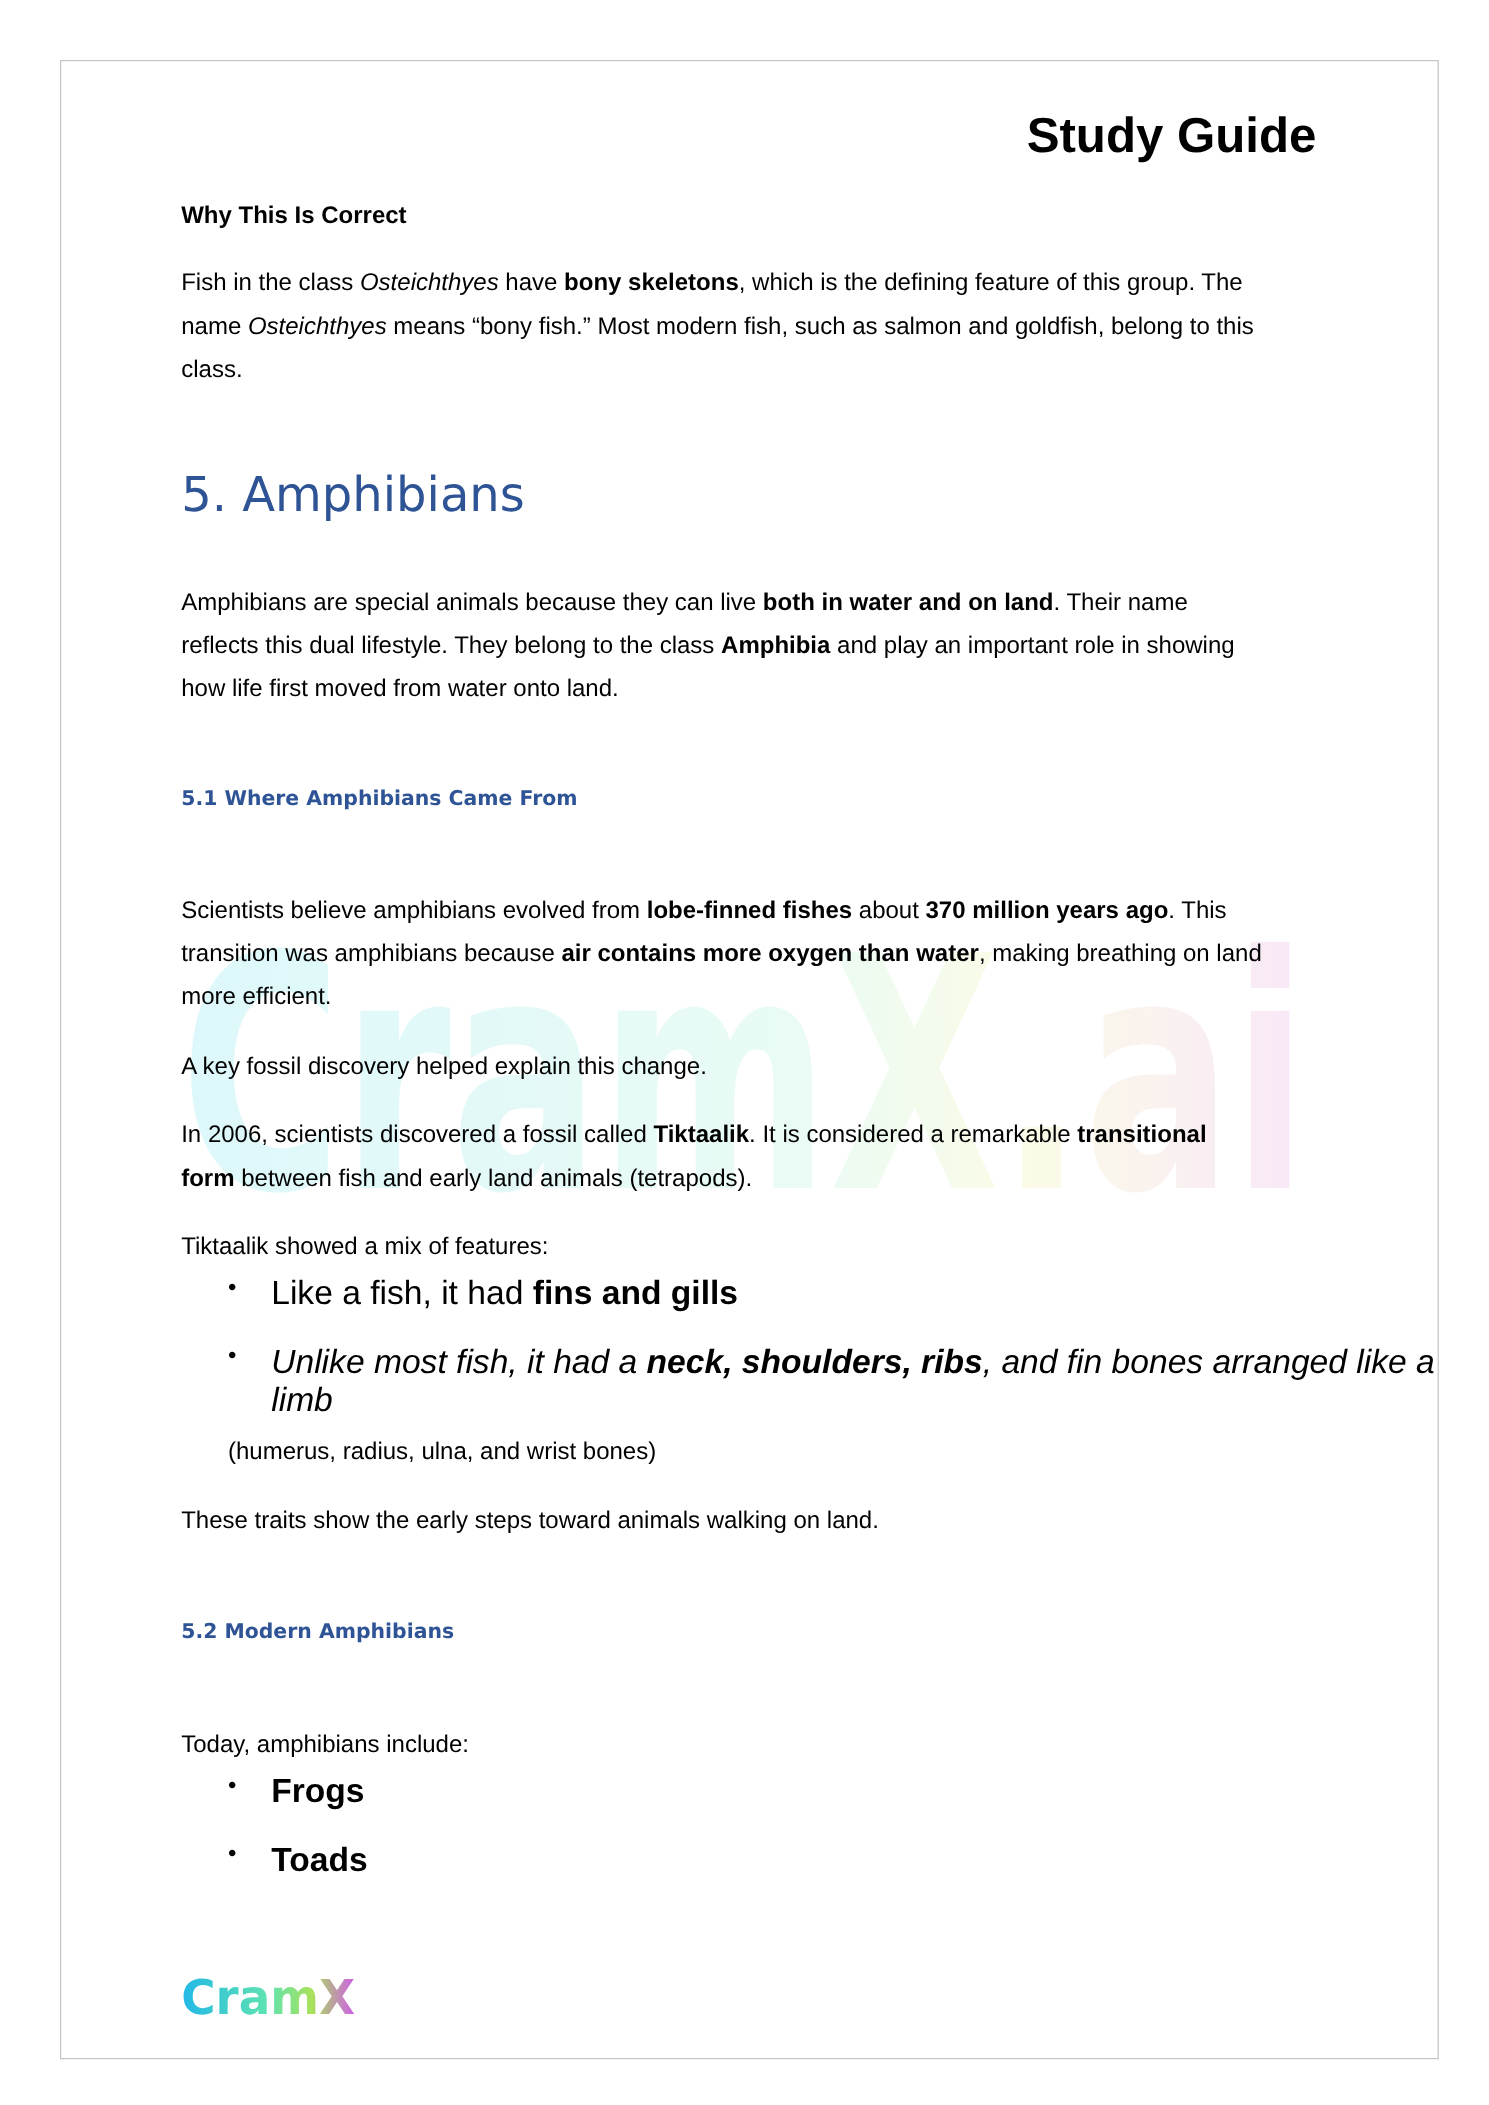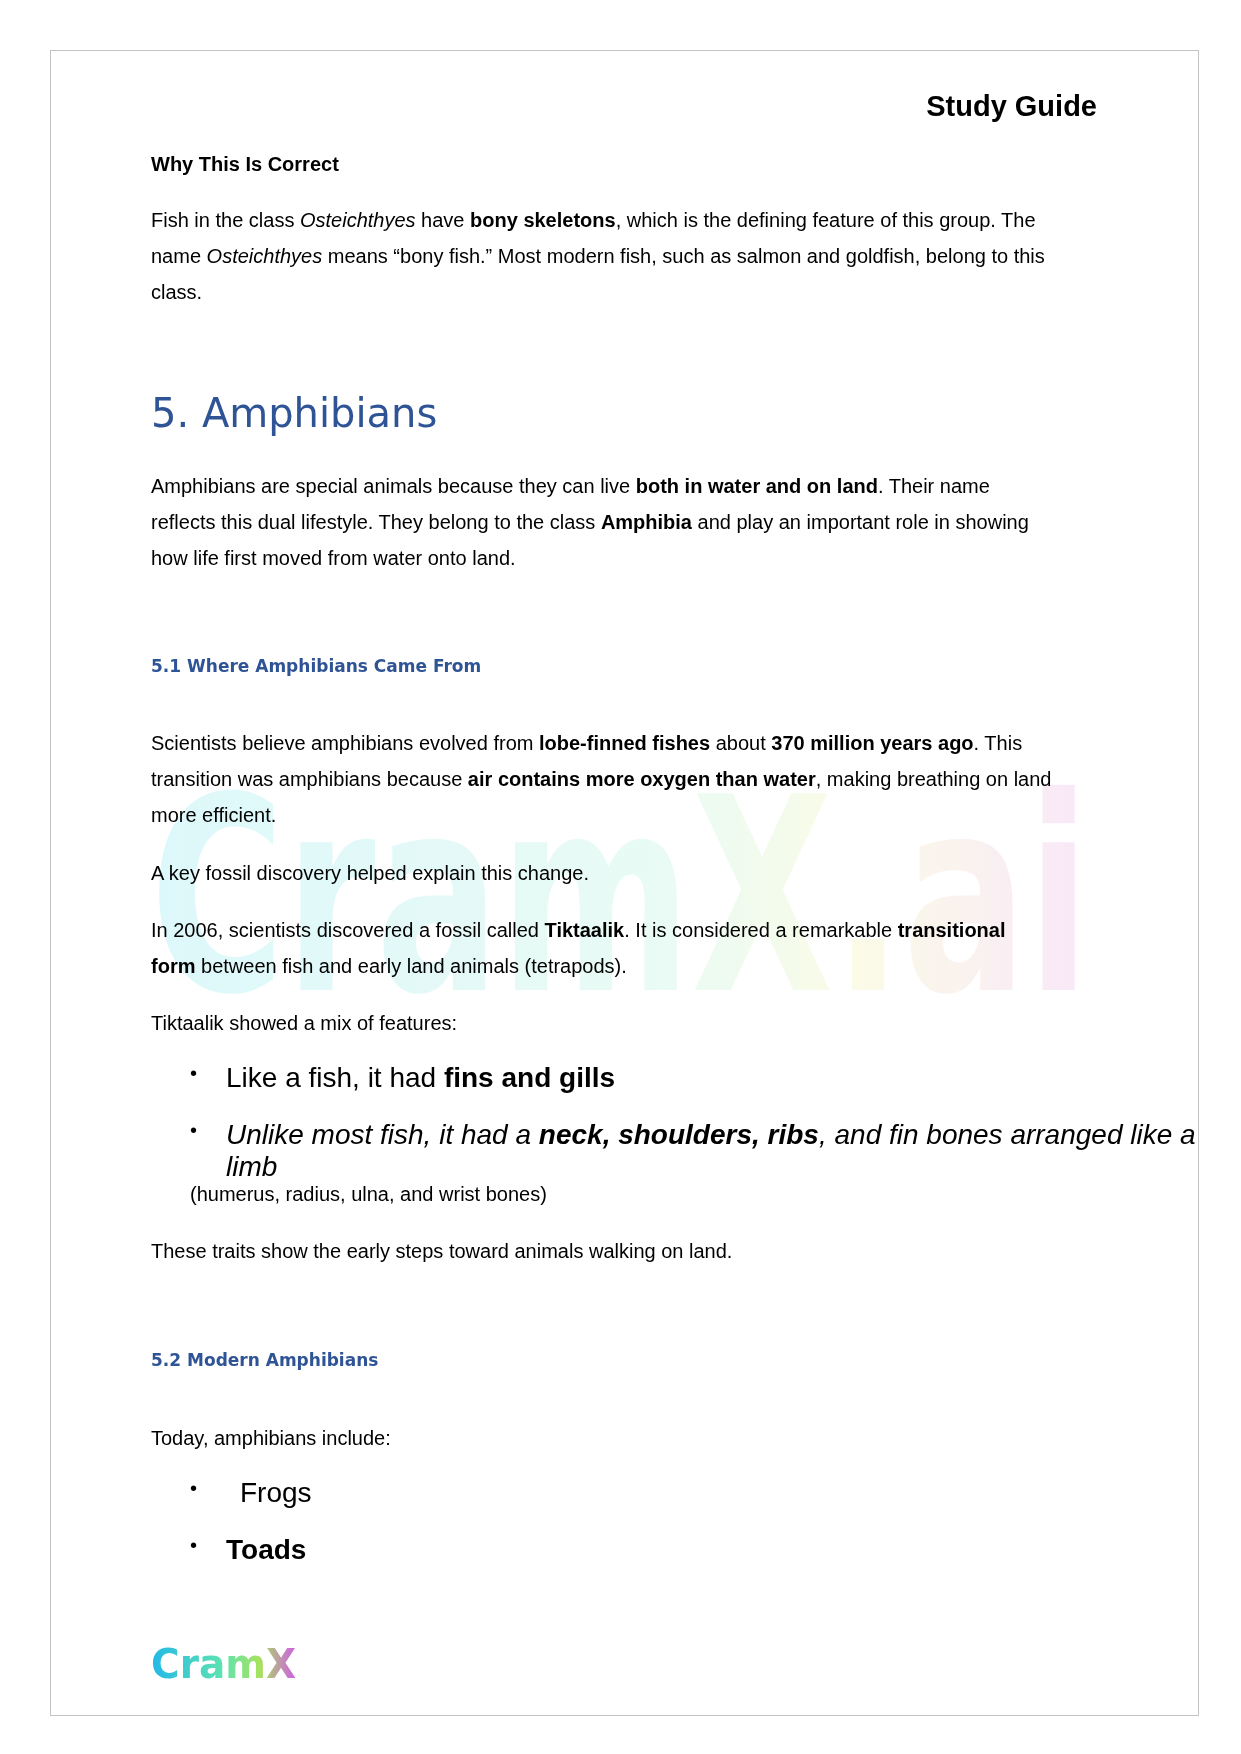--- a/index.html
+++ b/index.html
@@ -3,22 +3,22 @@
 <meta charset="utf-8">
 <style>
   html, body { margin:0; padding:0; background:#ffffff; }
   body { width:1241px; height:1754px; position:relative; overflow:hidden;
          font-family:"Liberation Sans", sans-serif; color:#000; }
   .page-border { position:absolute; left:50px; top:50px; width:1149px; height:1666px;
                  border:1px solid #c4c4c4; box-sizing:border-box; }
   .watermark { position:absolute; left:150px; top:770px; width:950px; height:240px;
                pointer-events:none; z-index:0; }
   .abs { position:absolute; z-index:1; }
-  .header-title { right:144px; top:90px; font-size:29px; font-weight:bold; }
-  .p { left:151px; font-size:20px; line-height:36px; width:940px; }
+  .header-title { right:144px; top:90px; font-size:41px; font-weight:bold; }
+  .p { left:151px; font-size:20px; line-height:36px; width:940px;margin-top:16px; }
   .h1 { left:151px; font-family:"DejaVu Sans", sans-serif; font-size:40px; color:#2f5496; font-weight:normal; }
   .h2 { left:151px; font-family:"DejaVu Sans", sans-serif; font-size:17px; color:#2f5496; font-weight:bold; }
   .bullet { left:190px; font-size:20px; }
   .bullet-text { left:226px; font-size:28px; }
   b { font-weight:bold; }
   i { font-style:italic; }
   .logo { left:151px; top:1636px; }
 </style>
 </head>
 <body>
@@ -72,21 +72,21 @@
 
 <div class="abs p" style="top:1176px;left:190px;">(humerus, radius, ulna, and wrist bones)</div>
 
 <div class="abs p" style="top:1233px;">These traits show the early steps toward animals walking on land.</div>
 
 <div class="abs h2" style="top:1350px;">5.2 Modern Amphibians</div>
 
 <div class="abs p" style="top:1420px;">Today, amphibians include:</div>
 
 <div class="abs bullet" style="top:1477px;">•</div>
-<div class="abs bullet-text" style="top:1477px;font-weight:normal;margin-left:14px;">Frogs</div>
+<div class="abs bullet-text" style="top:1477px;font-weight:bold;">Frogs</div>
 
 <div class="abs bullet" style="top:1534px;">•</div>
 <div class="abs bullet-text" style="top:1534px;font-weight:bold;">Toads</div>
 
 <svg class="abs logo" width="150" height="52" viewBox="0 0 150 52">
   <defs>
     <linearGradient id="lg" x1="0" y1="0" x2="1" y2="0">
       <stop offset="0" stop-color="#22b8e8"></stop>
       <stop offset="0.5" stop-color="#5fe3b0"></stop>
       <stop offset="0.75" stop-color="#a8e25a"></stop>

